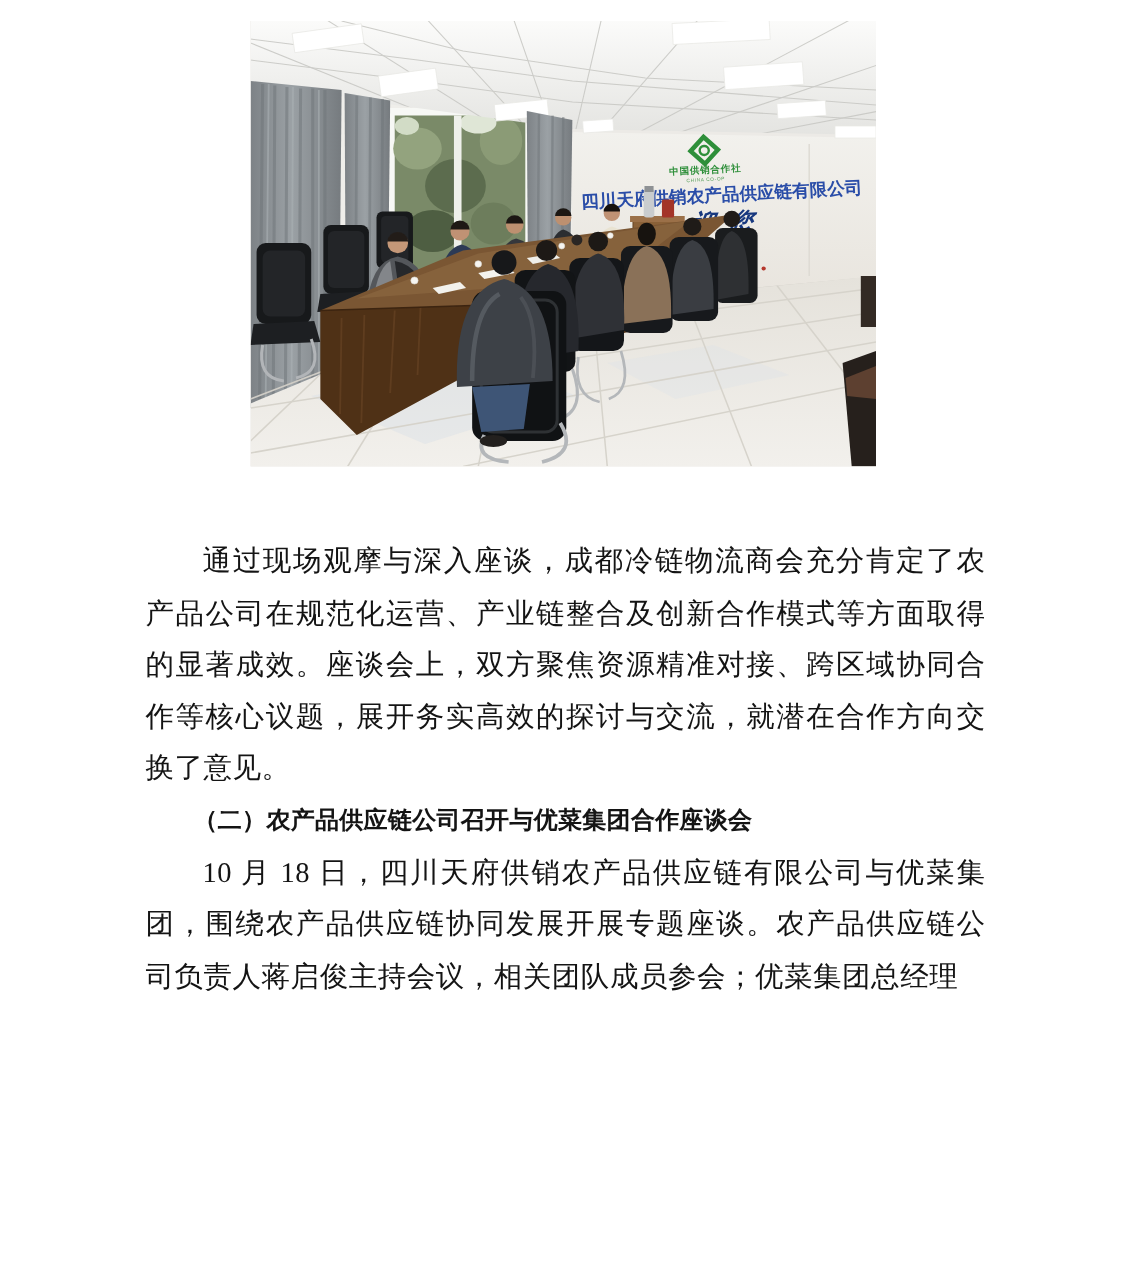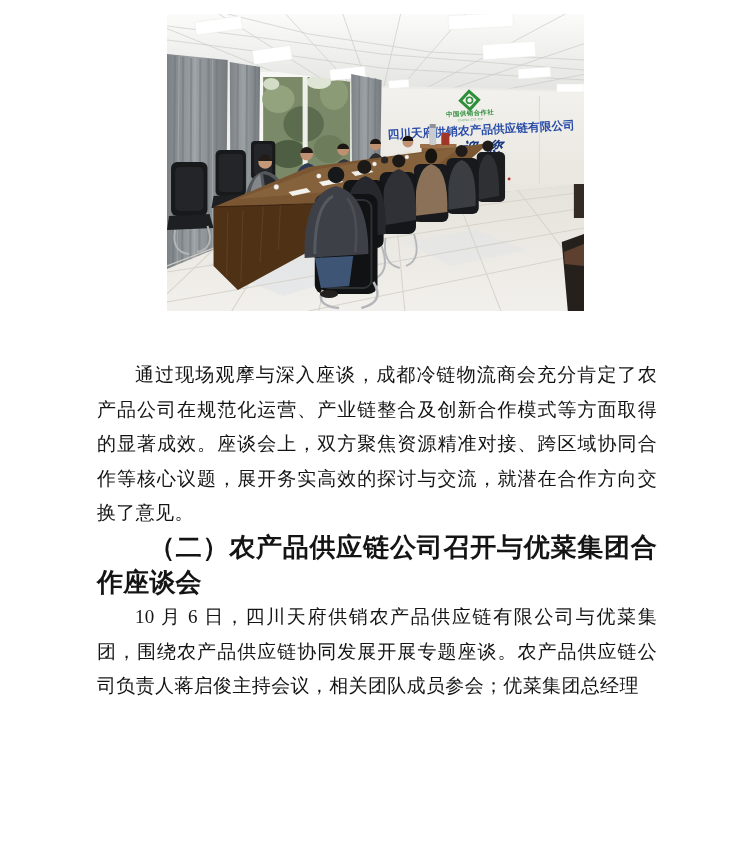--- a/index.html
+++ b/index.html
@@ -16,21 +16,21 @@
     position:absolute;left:97px;top:318px;width:560px;
     font-size:19px;line-height:34.6px;color:#141414;
     text-align:justify;
     margin-top:40px;
   }
   .doc-body p{
     margin:0;text-indent:2em;letter-spacing:0.35px;
     word-break:break-all;
   }
   .doc-body p.heading{
-    font-weight:bold;font-size:26px;letter-spacing:0.2px;
+    font-weight:bold;font-size:16px;letter-spacing:0.2px;
   }
   svg text{font-family:"Liberation Sans", sans-serif;}
 </style>
 </head>
 <body>
 
 <div class="page">
 
   <figure class="photo">
     <svg viewBox="0 0 412 297" width="417" height="297" preserveAspectRatio="none">
@@ -279,16 +279,16 @@
         <rect x="402" y="170" width="10" height="34" fill="#332a24"></rect>
         <polygon points="390,228 412,220 412,297 396,297" fill="#26201c"></polygon>
         <polygon points="392,238 412,230 412,252 393,250" fill="#5d4030"></polygon>
       </g>
     </svg>
   </figure>
 
   <div class="doc-body">
     <p>通过现场观摩与深入座谈，成都冷链物流商会充分肯定了农产品公司在规范化运营、产业链整合及创新合作模式等方面取得的显著成效。座谈会上，双方聚焦资源精准对接、跨区域协同合作等核心议题，展开务实高效的探讨与交流，就潜在合作方向交换了意见。</p>
     <p class="heading">（二）农产品供应链公司召开与优菜集团合作座谈会</p>
-    <p>10 月 6 日，四川天府供销农产品供应链有限公司与优菜集团，围绕农产品供应链协同发展开展专题座谈。农产品供应链公司负责人蒋启俊主持会议，相关团队成员参会；优菜集团总经理</p>
+    <p>10 月 18 日，四川天府供销农产品供应链有限公司与优菜集团，围绕农产品供应链协同发展开展专题座谈。农产品供应链公司负责人蒋启俊主持会议，相关团队成员参会；优菜集团总经理</p>
   </div>
 
 </div>
 
 </body></html>

